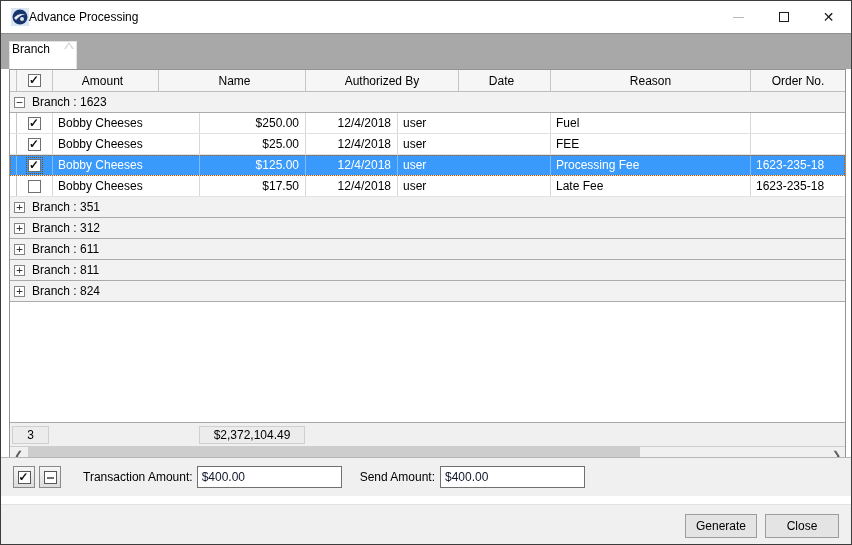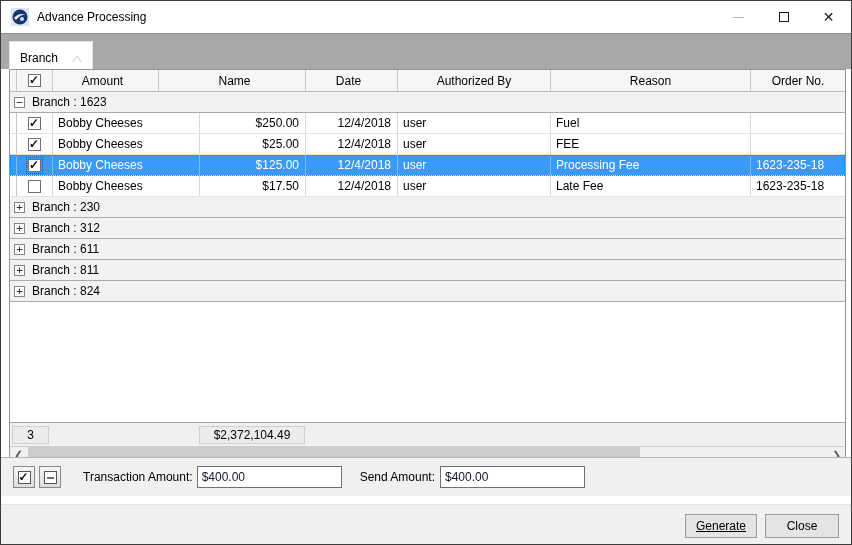--- a/index.html
+++ b/index.html
@@ -4,30 +4,30 @@
 <style>
   * { box-sizing: border-box; margin: 0; padding: 0; }
   html,body { width:852px; height:545px; }
   body { font-family: "Liberation Sans", sans-serif; font-size: 12px; color:#000; background:#fff; }
 
   .window { position:relative; width:852px; height:545px; border:1px solid #3c3c3c; background:#fff; overflow:hidden; }
 
   
   .titlebar { position:absolute; top:0; left:0; right:0; height:32px; background:#fff; display:flex; align-items:center; }
   .app-icon { width:18px; height:18px; margin-left:10px; display:inline-block; }
-  .title-text { margin-left:8px; font-size:12px; color:#000; }
+  .title-text { font-size:12px; color:#000; }
   .win-controls { position:absolute; right:0; top:0; height:32px; display:flex; }
   .win-btn { width:45px; height:32px; display:flex; align-items:center; justify-content:center; background:#fff; border:none; cursor:default; }
   .min-glyph { width:11px; height:1px; background:#b9b9b9; display:inline-block; }
   .max-glyph { width:10px; height:10px; border:1px solid #1a1a1a; display:inline-block; }
   .close-glyph { font-size:14px; line-height:14px; color:#1a1a1a; }
 
   
   .groupbar { position:absolute; top:32px; left:0; right:0; height:36px; background:#a8a8a8; border-top:1px solid #8f8f8f; }
-  .group-chip { position:absolute; left:8px; top:7px; height:34px; background:#fff; border:1px solid #e2e2e2; display:flex; align-items:center; padding:0 10px; gap:14px; font-size:12px; }
+  .group-chip { position:absolute; left:8px; top:7px; height:34px; background:#fff; border:1px solid #e2e2e2; display:flex; padding:0 2px; gap:14px; font-size:12px; }
   .sort-tri { width:0; height:0; border-left:5px solid transparent; border-right:5px solid transparent; border-bottom:7px solid #d9d9d9; display:inline-block; position:relative; }
   .sort-tri:after { content:""; position:absolute; left:-3px; top:2px; width:0; height:0; border-left:3px solid transparent; border-right:3px solid transparent; border-bottom:5px solid #fff; }
 
   
   .gridarea { position:absolute; top:68px; left:8px; width:837px; height:394px; background:#fff; border-left:1px solid #949494; border-right:1px solid #949494; border-top:1px solid #949494; }
 
   .hdr-row { display:flex; height:22px; background:#f6f6f6; border-bottom:1px solid #bdbdbd; }
   .hdr-cell { border-right:1px solid #c6c6c6; display:flex; align-items:center; justify-content:center; font-size:12px; color:#000; }
   .cell { border-right:1px solid #d8d8d8; display:flex; align-items:center; overflow:hidden; white-space:nowrap; }
   .indent { width:7px; border-right:1px solid #c6c6c6; }
@@ -69,21 +69,21 @@
   .sq-btn { width:22px; height:22px; border:1px solid #8a8a8a; background:linear-gradient(#f6f6f6,#dcdcdc); display:flex; align-items:center; justify-content:center; }
   .sq-btn + .sq-btn { margin-left:4px; }
   .sq-btn .checkbox { width:13px; height:13px; border:1px solid #555; }
   .dash-box { width:13px; height:13px; border:1px solid #555; background:#fff; position:relative; }
   .dash-box:after { content:""; position:absolute; left:2px; right:2px; top:5px; height:2px; background:#6f6f6f; }
   .ctl-label { font-size:12px; color:#000; }
   .ctl-input { width:145px; height:22px; border:1px solid #707070; background:#fff; font-family:"Liberation Sans", sans-serif; font-size:12px; color:#0f172a; padding-left:4px; }
 
   .buttons-band { position:absolute; top:503px; left:0; right:0; height:42px; background:#f0f0f0; border-top:1px solid #e2e2e2; }
   .dlg-btn { position:absolute; top:9px; height:24px; background:#e4e4e4; border:1px solid #9c9c9c; font-family:"Liberation Sans", sans-serif; font-size:12px; color:#000; display:flex; align-items:center; justify-content:center; }
-  .btn-generate { right:94px; width:72px;text-decoration:underline; }
+  .btn-generate { right:94px; width:72px; }
   .btn-close { right:12px; width:74px; }
 </style>
 </head>
 <body>
 
 <div class="window">
 
   <div class="titlebar">
     <svg class="app-icon" viewBox="0 0 18 18">
       <rect x="0" y="0" width="18" height="18" fill="#dbe6f5"></rect>
@@ -114,22 +114,22 @@
 
   <div class="gridarea">
 
     <div class="hdr-row">
       <div class="hdr-cell indent"></div>
       <div class="hdr-cell c-check">
         <span class="checkbox checked"></span>
       </div>
       <div class="hdr-cell c-amount" style="justify-content:center">Amount</div>
       <div class="hdr-cell c-name">Name</div>
+      <div class="hdr-cell c-auth" style="justify-content:center;padding-left:0">Authorized By</div>
       <div class="hdr-cell c-date" style="justify-content:center">Date</div>
-      <div class="hdr-cell c-auth" style="justify-content:center;padding-left:0">Authorized By</div>
       <div class="hdr-cell c-reason" style="justify-content:center;padding-left:0">Reason</div>
       <div class="hdr-cell c-order" style="justify-content:center;padding-left:0">Order No.</div>
     </div>
 
     <div class="group-row">
       <span class="expander">−</span>
       <span class="group-label">Branch : 1623</span>
     </div>
 
     <div class="row">
@@ -179,21 +179,21 @@
       <div class="cell c-name">Bobby Cheeses</div>
       <div class="cell c-amount">$17.50</div>
       <div class="cell c-date">12/4/2018</div>
       <div class="cell c-auth">user</div>
       <div class="cell c-reason">Late Fee</div>
       <div class="cell c-order">1623-235-18</div>
     </div>
 
     <div class="group-row">
       <span class="expander">+</span>
-      <span class="group-label">Branch : 230</span>
+      <span class="group-label">Branch : 351</span>
     </div>
     <div class="group-row">
       <span class="expander">+</span>
       <span class="group-label">Branch : 312</span>
     </div>
     <div class="group-row">
       <span class="expander">+</span>
       <span class="group-label">Branch : 611</span>
     </div>
     <div class="group-row">

